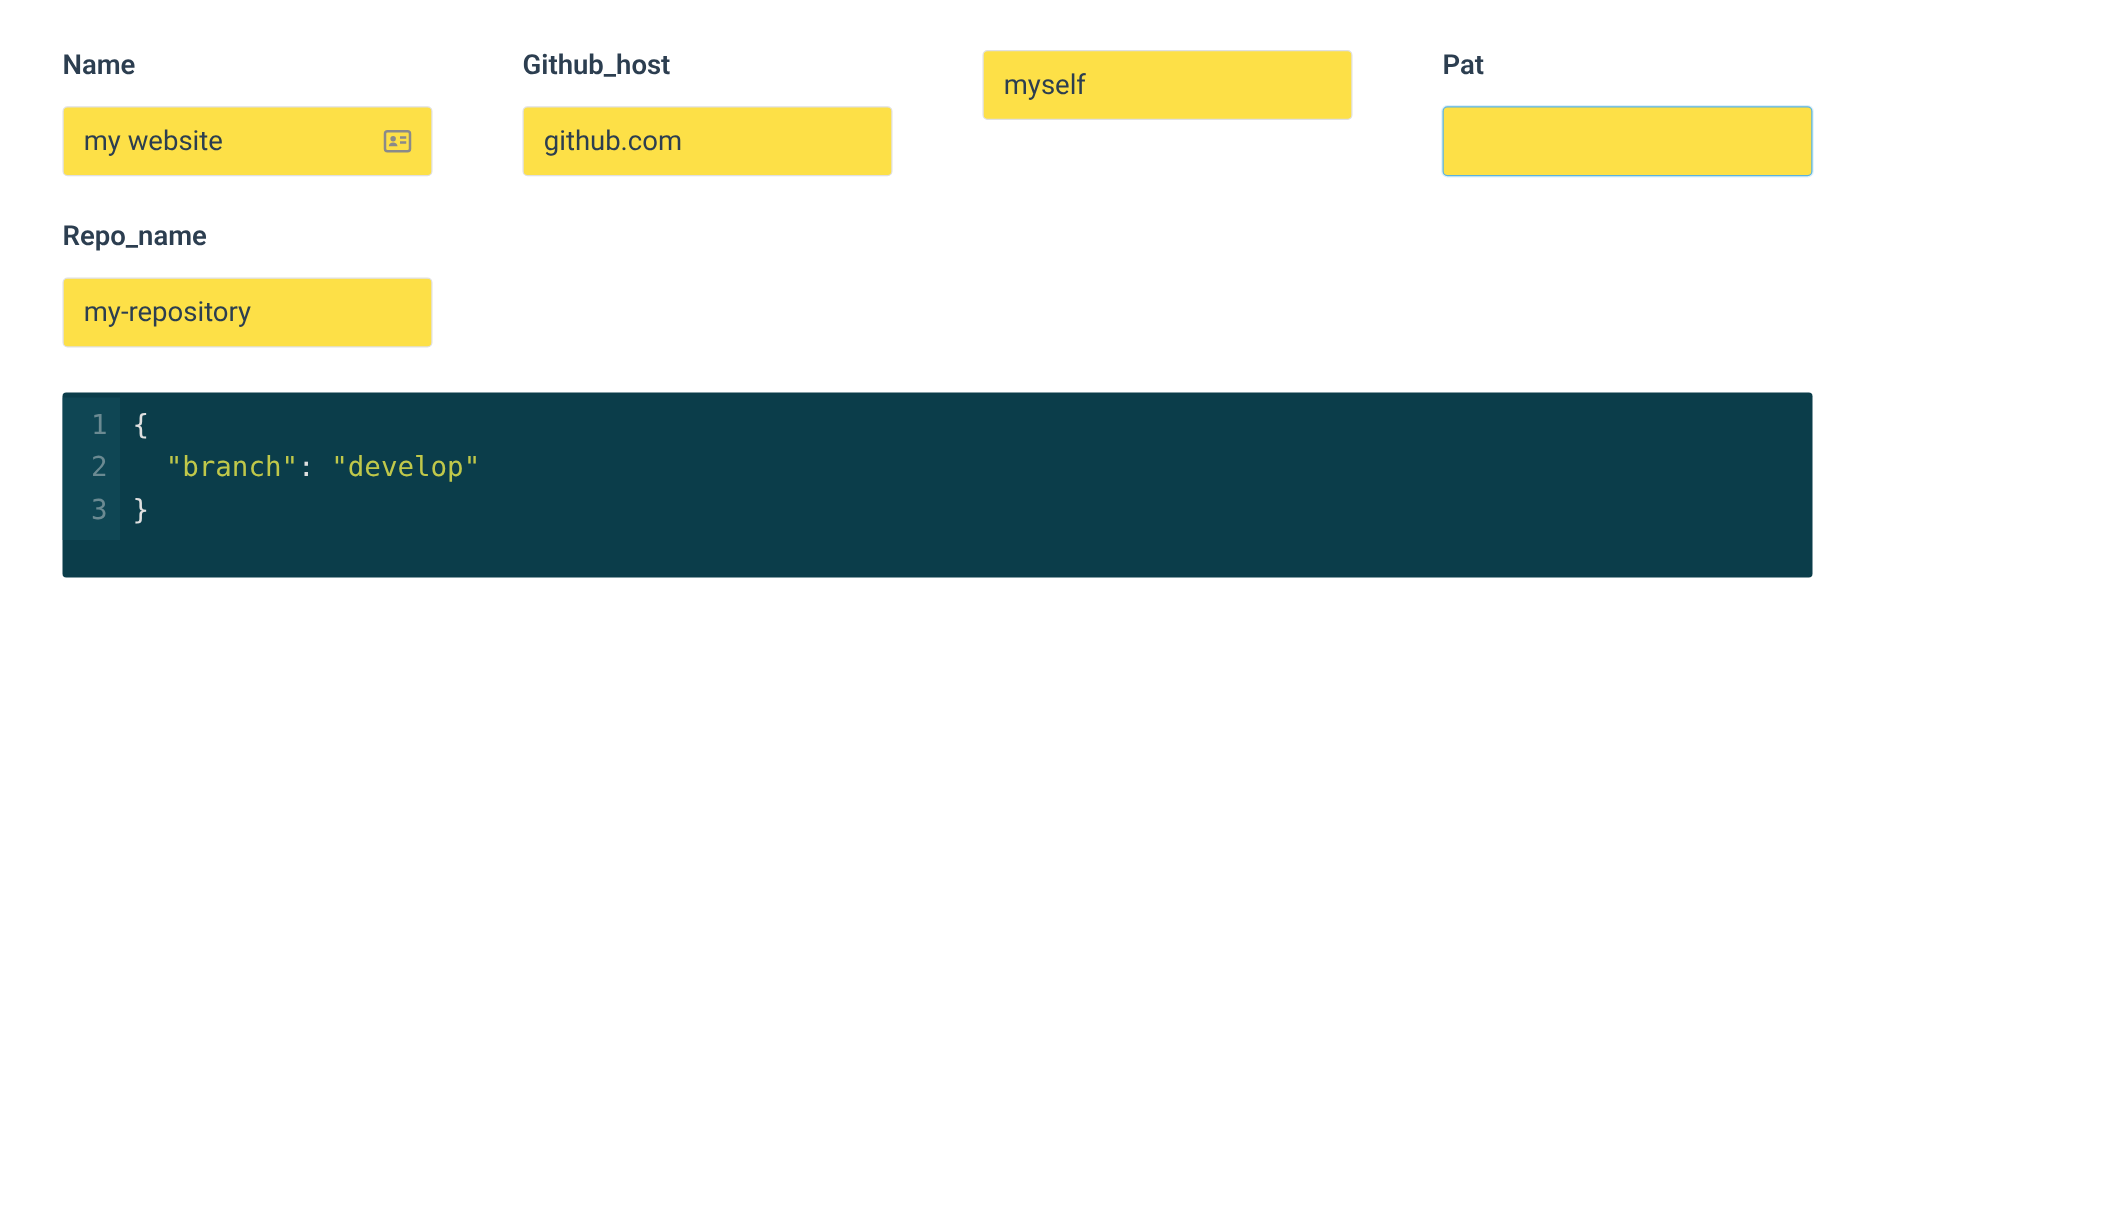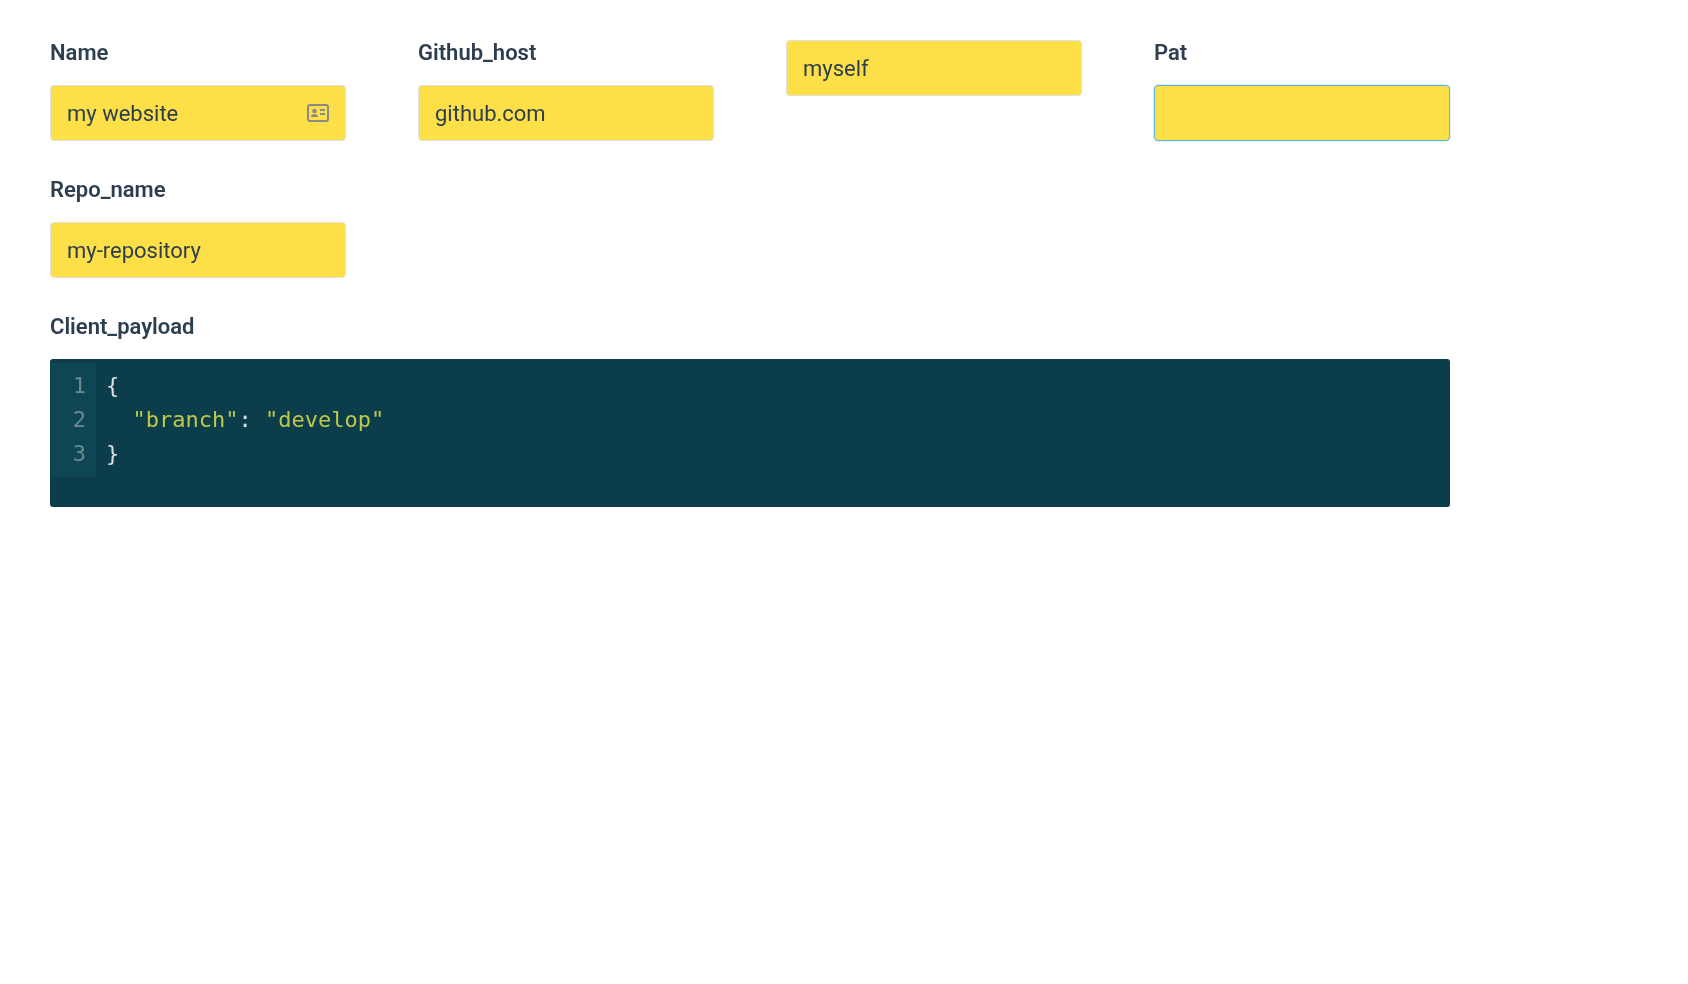--- a/index.html
+++ b/index.html
@@ -140,21 +140,20 @@
       <input type="text" class="text-input" value="my-repository" style="">
     </div>
   </div>
 
   <div class="form-field">
   </div>
 
   <div></div>
 
   <div class="form-field full-width">
-    <label class="field-label">Client_payload</label>
     <div class="code-editor">
       <div class="gutter">
         <div>1</div>
         <div>2</div>
         <div>3</div>
       </div>
       <div class="code-content">
         <div class="code-line"><span class="tok-brace">{</span></div>
         <div class="code-line">  <span class="tok-string">"branch"</span><span class="tok-colon">: </span><span class="tok-string">"develop"</span></div>
         <div class="code-line"><span class="tok-brace">}</span></div>

